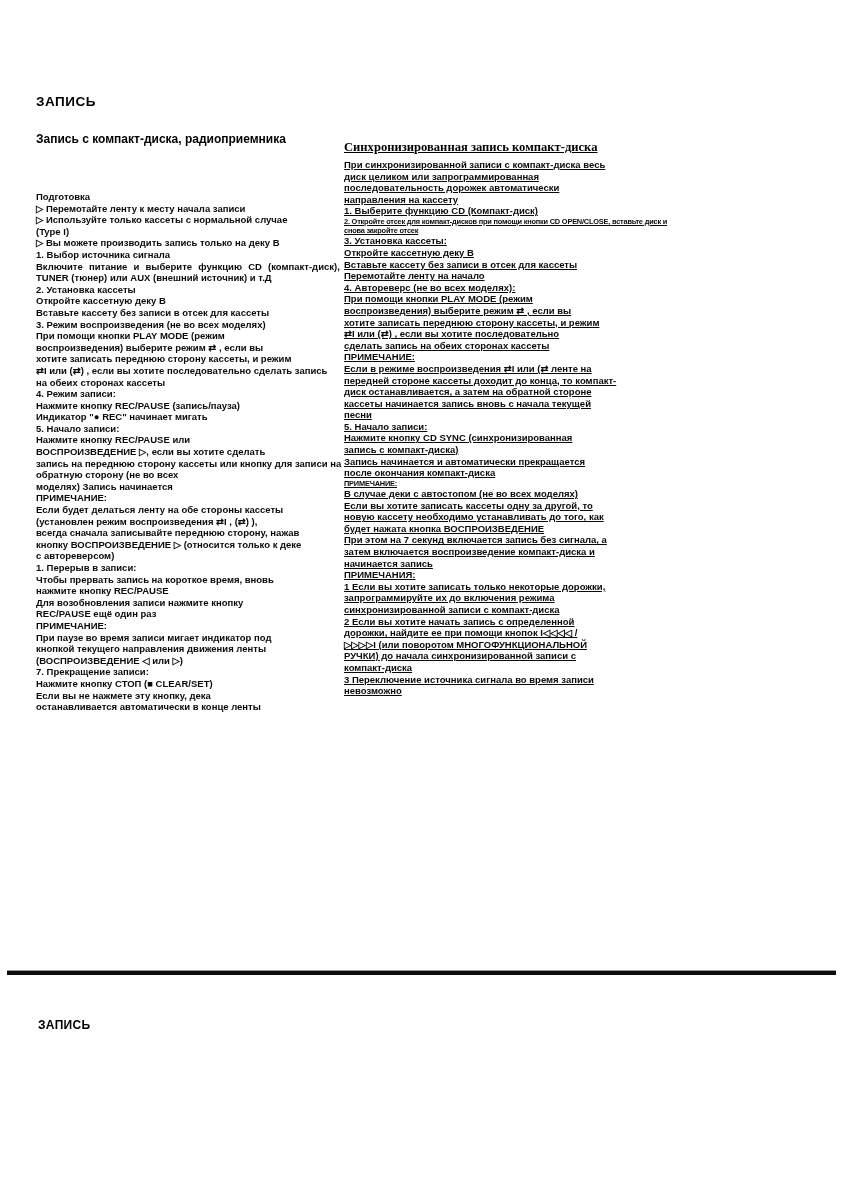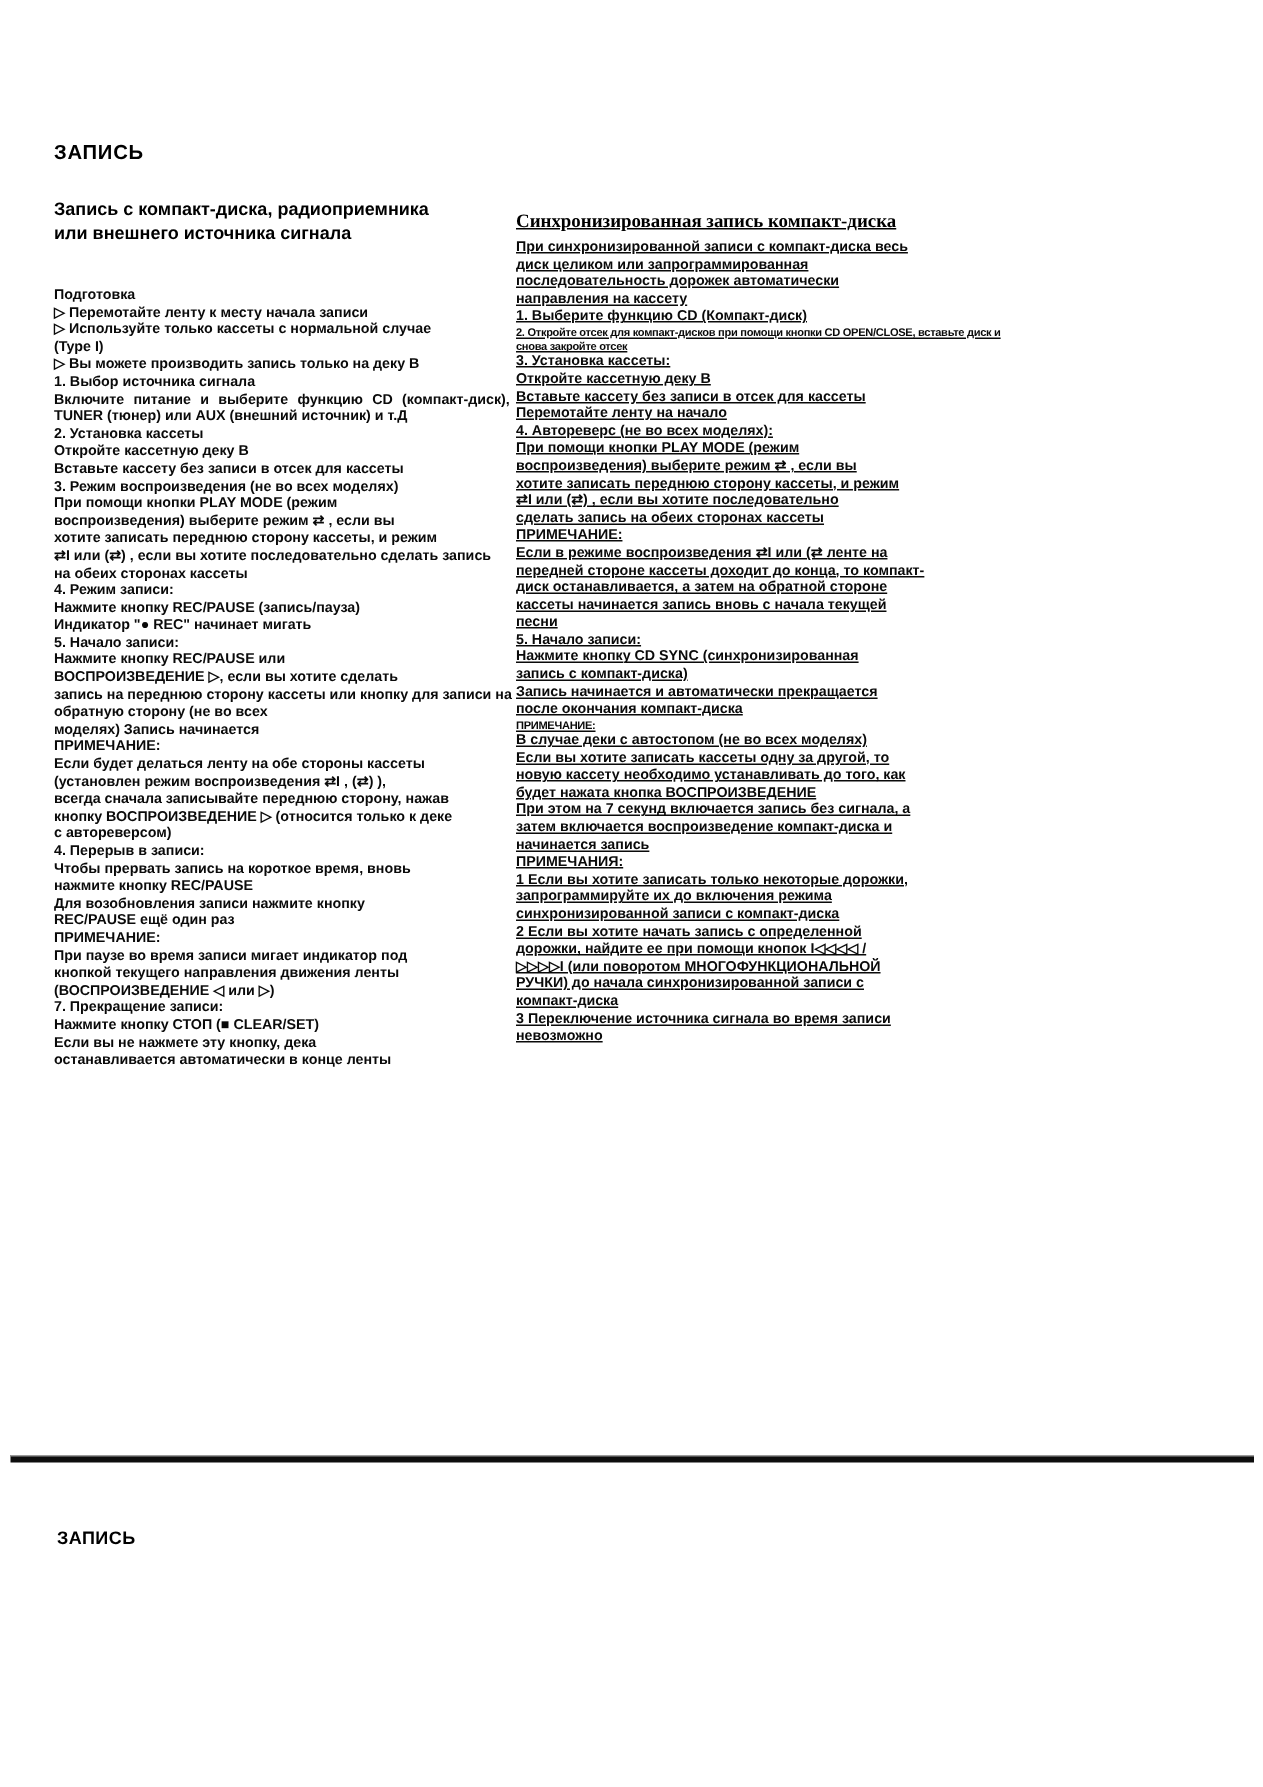--- a/index.html
+++ b/index.html
@@ -44,21 +44,20 @@
     font-size:12px;font-weight:700;letter-spacing:0.3px;color:#000;
   }
 </style>
 </head>
 <body>
 
 <div class="abs page-header" style="left:36px;top:94px;">ЗАПИСЬ</div>
 
 <div class="abs" style="left:36px;top:131px;">
   <div class="col-title">Запись с компакт-диска, радиоприемника</div>
-  <div class="col-title">или внешнего источника сигнала</div>
 </div>
 
 <div class="abs textcol" style="left:36px;top:191px;width:310px;">
     <div class="line">Подготовка</div>
     <div class="line">▷ Перемотайте ленту к месту начала записи</div>
     <div class="line">▷ Используйте только кассеты с нормальной случае</div>
     <div class="line">(Type I)</div>
     <div class="line">▷ Вы можете производить запись только на деку B</div>
     <div class="line">1. Выбор источника сигнала</div>
     <div class="line wide">Включите питание и выберите функцию CD (компакт-диск),</div>
@@ -80,21 +79,21 @@
     <div class="line">ВОСПРОИЗВЕДЕНИЕ ▷, если вы хотите сделать</div>
     <div class="line">запись на переднюю сторону кассеты или кнопку для записи на</div>
     <div class="line">обратную сторону (не во всех</div>
     <div class="line">моделях) Запись начинается</div>
     <div class="line">ПРИМЕЧАНИЕ:</div>
     <div class="line">Если будет делаться ленту на обе стороны кассеты</div>
     <div class="line">(установлен режим воспроизведения ⇄I , (⇄) ),</div>
     <div class="line">всегда сначала записывайте переднюю сторону, нажав</div>
     <div class="line">кнопку ВОСПРОИЗВЕДЕНИЕ ▷ (относится только к деке</div>
     <div class="line">с автореверсом)</div>
-    <div class="line">4. Перерыв в записи:</div>
+    <div class="line">1. Перерыв в записи:</div>
     <div class="line">Чтобы прервать запись на короткое время, вновь</div>
     <div class="line">нажмите кнопку REC/PAUSE</div>
     <div class="line">Для возобновления записи нажмите кнопку</div>
     <div class="line">REC/PAUSE ещё один раз</div>
     <div class="line">ПРИМЕЧАНИЕ:</div>
     <div class="line">При паузе во время записи мигает индикатор под</div>
     <div class="line">кнопкой текущего направления движения ленты</div>
     <div class="line">(ВОСПРОИЗВЕДЕНИЕ ◁ или ▷)</div>
     <div class="line">7. Прекращение записи:</div>
     <div class="line">Нажмите кнопку СТОП (■ CLEAR/SET)</div>

